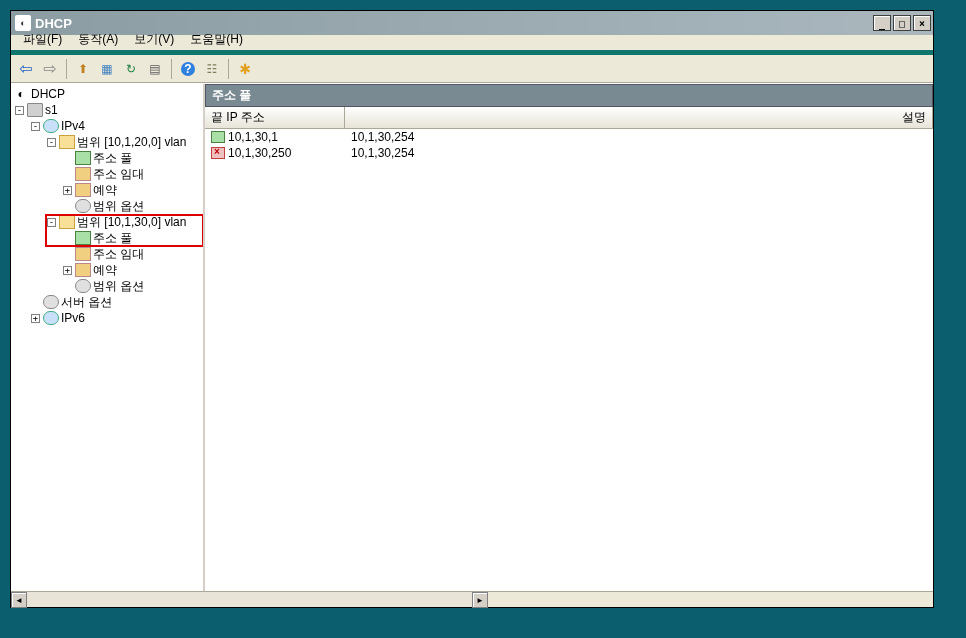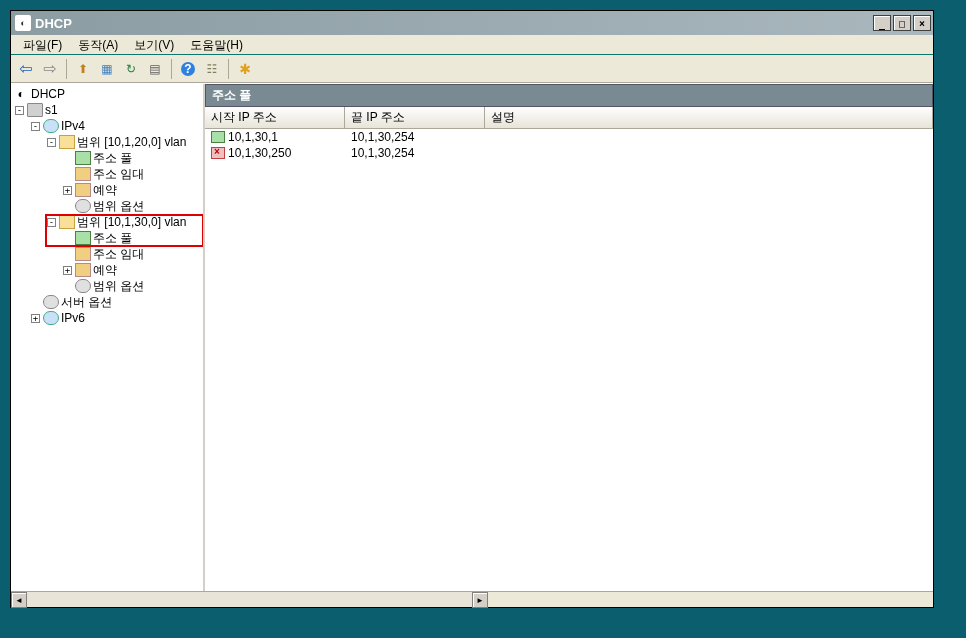--- a/index.html
+++ b/index.html
@@ -54,23 +54,23 @@
       justify-content: center;
       font-family: "Marlett", monospace;
       font-size: 10px;
       cursor: pointer;
       color: #000;
     }
     .menubar {
       height: 20px;
       background: #ece9d8;
       display: flex;
-      align-items: flex-start;
+      align-items: flex-end;
       padding: 0 4px;
-      border-bottom: 1px solid #0f766e;
+      border-bottom: 5px solid #0f766e;
     }
     .menu-item {
       padding: 2px 8px;
       cursor: pointer;
     }
     .toolbar {
       height: 28px;
       background: #ece9d8;
       border-bottom: 1px solid #aca899;
       display: flex;
@@ -171,21 +171,21 @@
     }
     .col-header {
       padding: 2px 6px;
       border-right: 1px solid #aca899;
       background: linear-gradient(#fefefe, #e8e4d8);
       font-size: 12px;
       cursor: pointer;
     }
     .col1 { width: 140px; }
     .col2 { width: 140px; }
-    .col3 { flex: 1; }
+    .col3 { flex: 1; text-align: right; }
     .list-body { flex: 1; }
     .list-row {
       display: flex;
       padding: 0;
       height: 16px;
       align-items: center;
     }
     .cell { padding: 0 6px; font-size: 12px; display: flex; align-items: center; }
     .cell1 { width: 140px; }
     .cell2 { width: 140px; }
@@ -374,21 +374,20 @@
           <span class="tree-icon icon-ipv"></span>
           <span class="tree-label">IPv6</span>
         </div>
 
       </div>
     </div>
 
     <div class="content-panel">
       <div class="content-header">주소 풀</div>
       <div class="list-header">
-        <div class="col-header col1">시작 IP 주소</div>
         <div class="col-header col2">끝 IP 주소</div>
         <div class="col-header col3">설명</div>
       </div>
       <div class="list-body">
         <div class="list-row">
           <div class="cell cell1">
             <span class="row-icon icon-range"></span>
             <span>10,1,30,1</span>
           </div>
           <div class="cell cell2">10,1,30,254</div>

